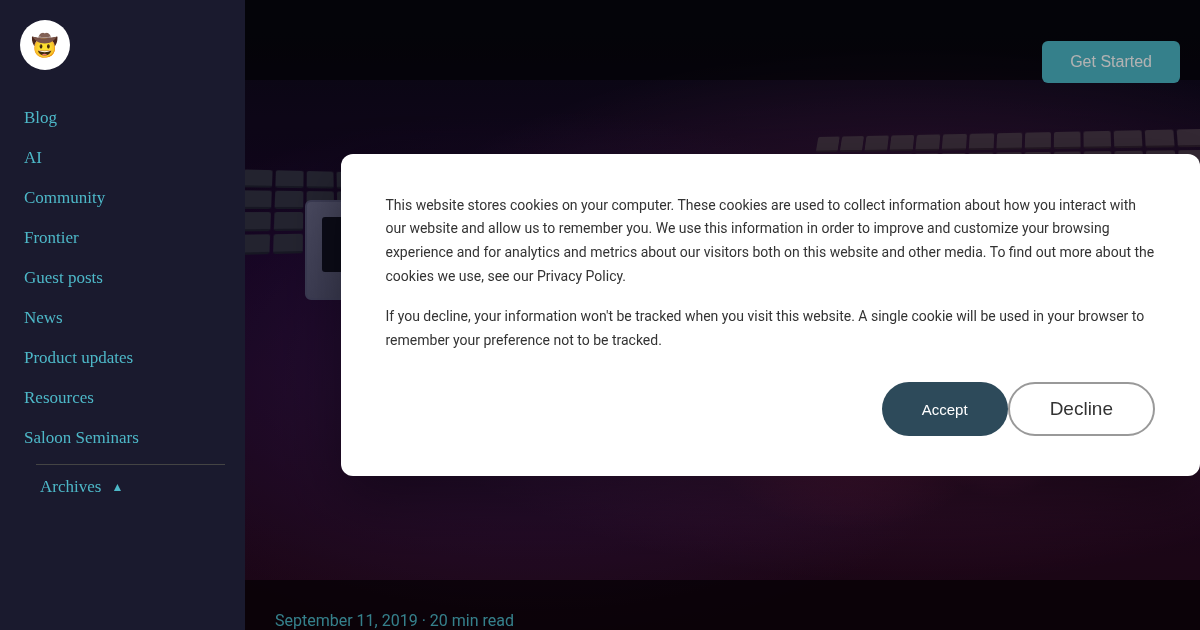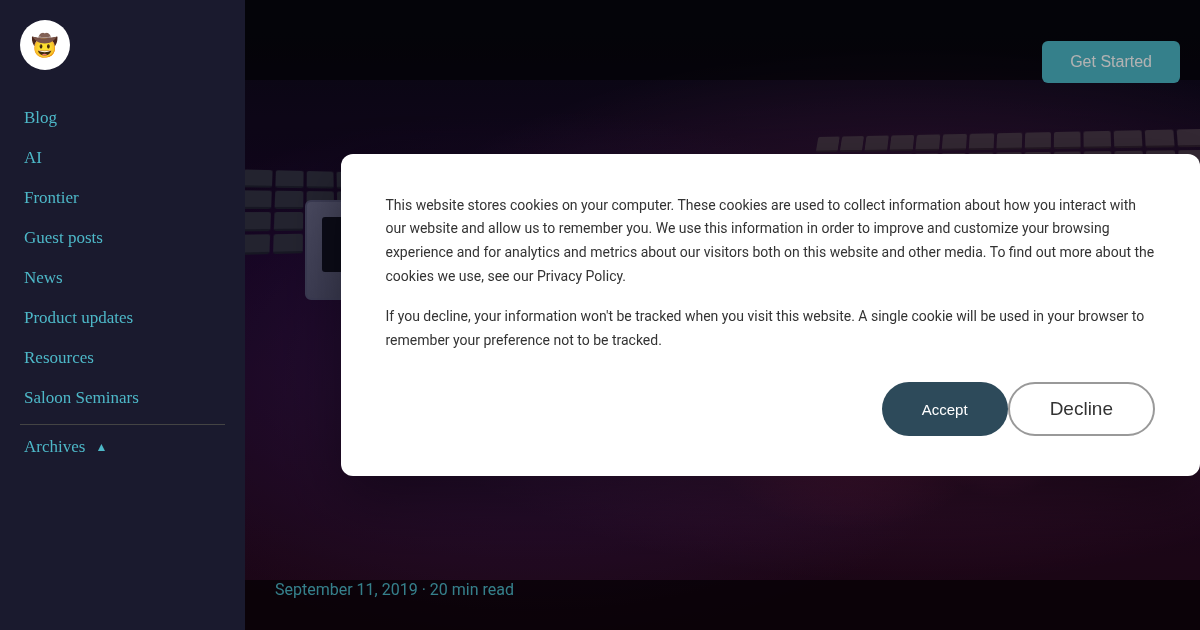--- a/index.html
+++ b/index.html
@@ -59,20 +59,21 @@
       cursor: pointer;
       display: flex;
       align-items: center;
       gap: 6px;
     }
 
     .nav-item.archives-item {
       border-top: 1px solid #444;
       padding-top: 12px;
       margin-top: 4px;
+      margin-left: 16px;
     }
 
     
     .main-content {
       flex: 1;
       position: relative;
       overflow: hidden;
     }
 
     
@@ -300,21 +301,21 @@
 
     
     .date-strip {
       position: absolute;
       bottom: 0;
       left: 0;
       right: 0;
       height: 50px;
       background: rgba(0,0,0,0.6);
       display: flex;
-      align-items: flex-start;
+      align-items: flex-end;
       padding: 0 30px;
     }
 
     .date-text {
       color: #4db8c8;
       font-size: 16px;
     }
 
     
     .overlay {
@@ -381,20 +382,21 @@
 </head>
 <body>
 
 <div class="sidebar">
   <div class="sidebar-logo">
     <div class="logo-icon">🤠</div>
   </div>
   <nav class="sidebar-nav">
     <a class="nav-item">Blog</a>
     <a class="nav-item">AI</a>
+    <a class="nav-item">Community</a>
     <a class="nav-item">Frontier</a>
     <a class="nav-item">Guest posts</a>
     <a class="nav-item">News</a>
     <a class="nav-item">Product updates</a>
     <a class="nav-item">Resources</a>
     <a class="nav-item">Saloon Seminars</a>
     <a class="nav-item archives-item">
       <span>Archives</span>
       <span class="chevron-icon">▲</span>
     </a>

